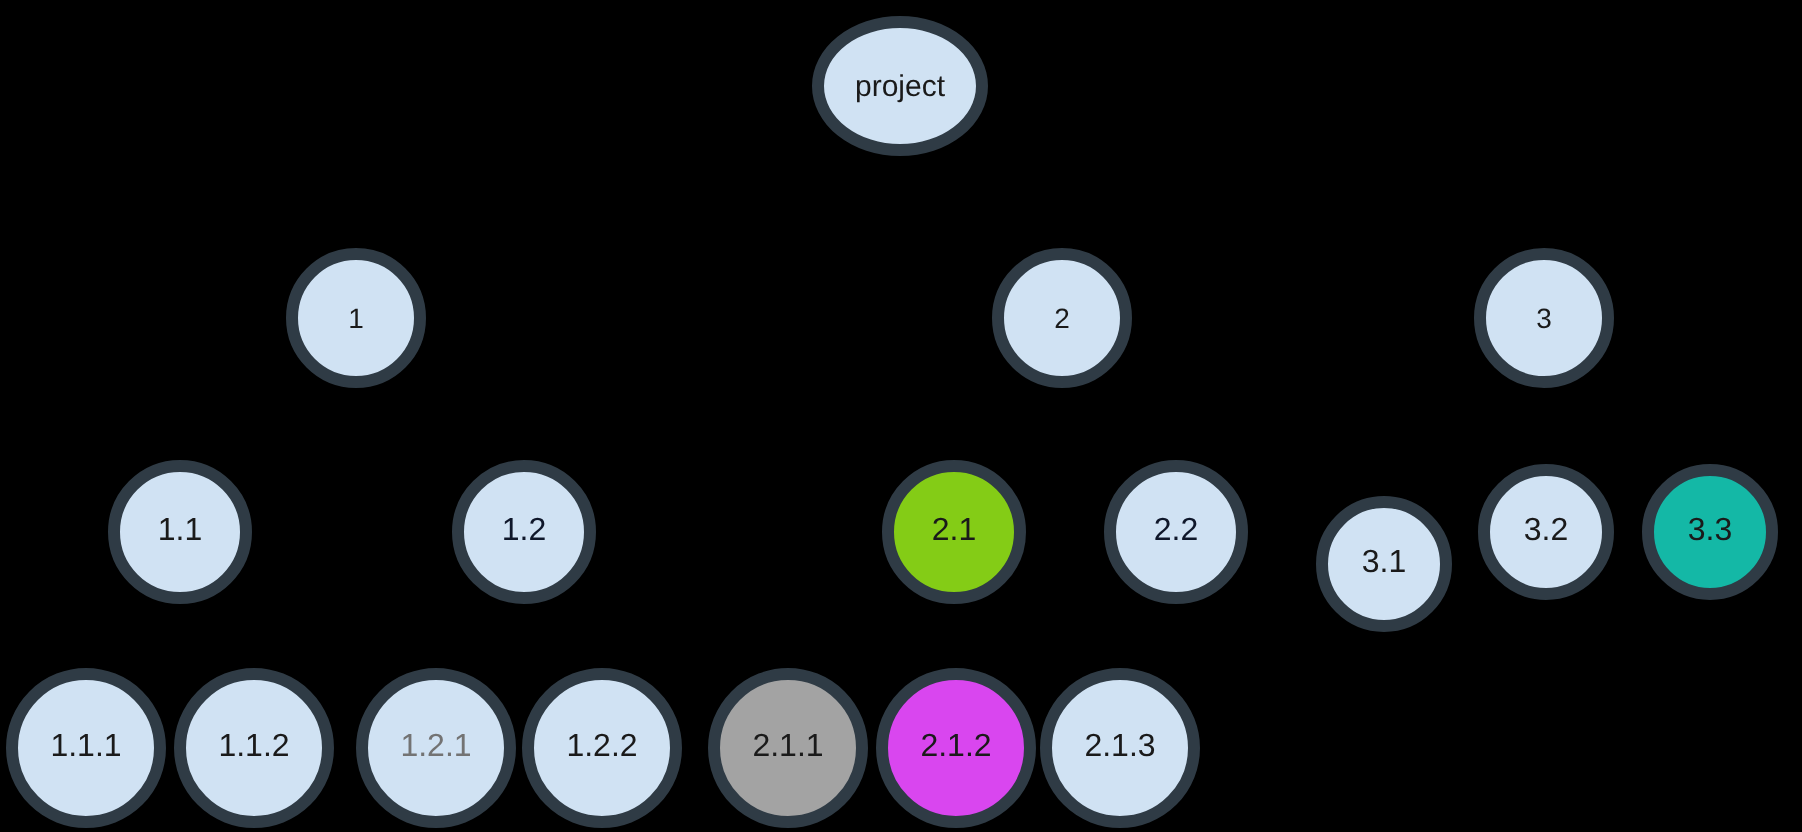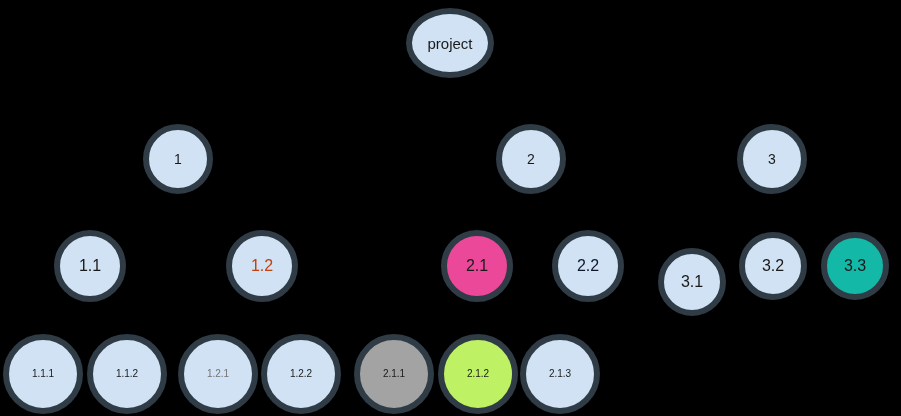--- a/index.html
+++ b/index.html
@@ -30,21 +30,21 @@
     white-space: nowrap;
     box-shadow: 2px 2px 2px rgba(0,0,0,0.55);
   }
   .node .node-label {
     display: block;
     pointer-events: none;
   }
   .lvl-root { font-size: 15px; }
   .lvl-1    { font-size: 14px; }
   .lvl-2    { font-size: 16px; }
-  .lvl-3    { font-size: 10px; }
+  .lvl-3    { font-size: 16px; }
   .edge-layer {
     position: absolute;
     left: 0;
     top: 0;
     width: 901px;
     height: 416px;
     pointer-events: none;
   }
 </style>
 </head>
@@ -79,24 +79,24 @@
       </div>
       <div class="node lvl-1" style="left: 496px; top: 124px; width: 70px; height: 70px; background: rgb(208, 226, 243); border-color: rgb(47, 59, 69); color: rgb(26, 26, 26);">
         <span class="node-label">2</span>
       </div>
       <div class="node lvl-1" style="left: 737px; top: 124px; width: 70px; height: 70px; background: rgb(208, 226, 243); border-color: rgb(47, 59, 69); color: rgb(26, 26, 26);">
         <span class="node-label">3</span>
       </div>
       <div class="node lvl-2" style="left: 54px; top: 230px; width: 72px; height: 72px; background: rgb(208, 226, 243); border-color: rgb(47, 59, 69); color: rgb(26, 26, 26);">
         <span class="node-label">1.1</span>
       </div>
-      <div class="node lvl-2" style="left: 226px; top: 230px; width: 72px; height: 72px; background: rgb(208, 226, 243); border-color: rgb(47, 59, 69); color: #c2410c;">
+      <div class="node lvl-2" style="left: 226px; top: 230px; width: 72px; height: 72px; background: rgb(208, 226, 243); border-color: rgb(47, 59, 69); color: #0f172a;">
         <span class="node-label">1.2</span>
       </div>
-      <div class="node lvl-2" style="left: 441px; top: 230px; width: 72px; height: 72px; background: #ec4899; border-color: rgb(47, 59, 69); color: rgb(26, 26, 26);">
+      <div class="node lvl-2" style="left: 441px; top: 230px; width: 72px; height: 72px; background: #84cc16; border-color: rgb(47, 59, 69); color: rgb(26, 26, 26);">
         <span class="node-label">2.1</span>
       </div>
       <div class="node lvl-2" style="left: 552px; top: 230px; width: 72px; height: 72px; background: rgb(208, 226, 243); border-color: rgb(47, 59, 69); color: #0f172a;">
         <span class="node-label">2.2</span>
       </div>
       <div class="node lvl-2" style="left: 658px; top: 248px; width: 68px; height: 68px; background: rgb(208, 226, 243); border-color: rgb(47, 59, 69); color: rgb(26, 26, 26);">
         <span class="node-label">3.1</span>
       </div>
       <div class="node lvl-2" style="left: 739px; top: 232px; width: 68px; height: 68px; background: rgb(208, 226, 243); border-color: rgb(47, 59, 69); color: rgb(26, 26, 26);">
         <span class="node-label">3.2</span>
@@ -112,20 +112,20 @@
       </div>
       <div class="node lvl-3" style="left: 178px; top: 334px; width: 80px; height: 80px; background: rgb(208, 226, 243); border-color: rgb(47, 59, 69); color: #737373;">
         <span class="node-label">1.2.1</span>
       </div>
       <div class="node lvl-3" style="left: 261px; top: 334px; width: 80px; height: 80px; background: rgb(208, 226, 243); border-color: rgb(47, 59, 69); color: rgb(26, 26, 26);">
         <span class="node-label">1.2.2</span>
       </div>
       <div class="node lvl-3" style="left: 354px; top: 334px; width: 80px; height: 80px; background: #a3a3a3; border-color: rgb(47, 59, 69); color: rgb(26, 26, 26);">
         <span class="node-label">2.1.1</span>
       </div>
-      <div class="node lvl-3" style="left: 438px; top: 334px; width: 80px; height: 80px; background: #bef264; border-color: rgb(47, 59, 69); color: rgb(26, 26, 26);">
+      <div class="node lvl-3" style="left: 438px; top: 334px; width: 80px; height: 80px; background: #d946ef; border-color: rgb(47, 59, 69); color: rgb(26, 26, 26);">
         <span class="node-label">2.1.2</span>
       </div>
       <div class="node lvl-3" style="left: 520px; top: 334px; width: 80px; height: 80px; background: rgb(208, 226, 243); border-color: rgb(47, 59, 69); color: rgb(26, 26, 26);">
         <span class="node-label">2.1.3</span>
       </div>
     </div>
 </div>
 
 </body></html>

